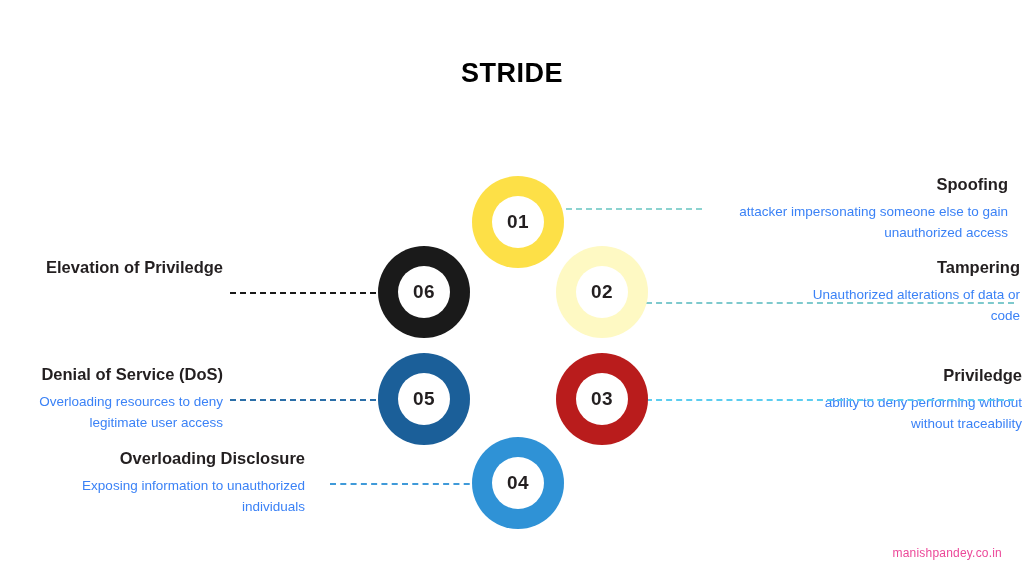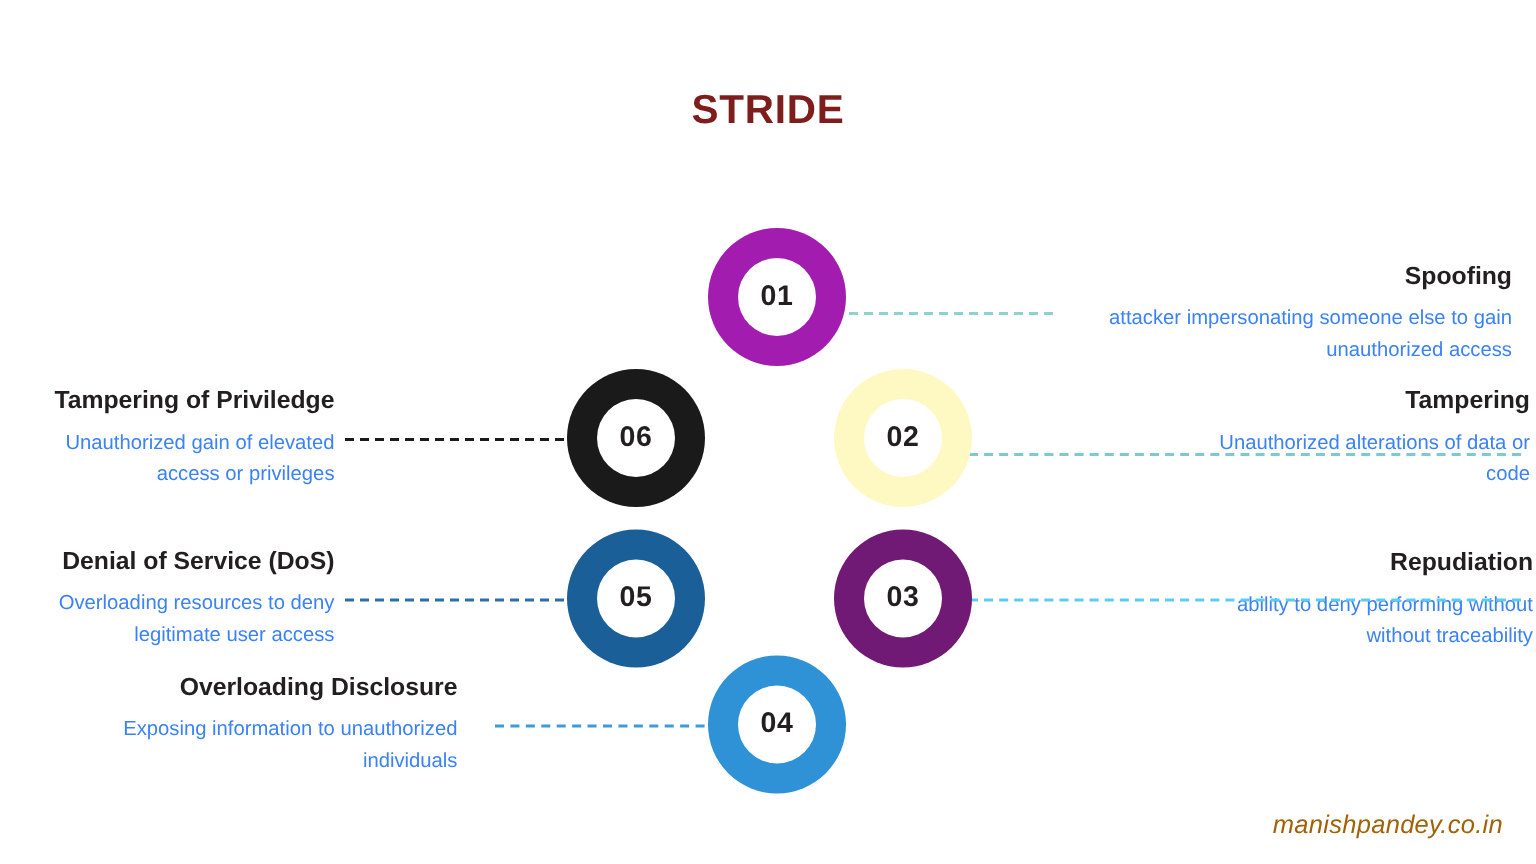--- a/index.html
+++ b/index.html
@@ -20,21 +20,21 @@
   
   .title {
     position: absolute;
     top: 58px;
     left: 0;
     width: 1024px;
     text-align: center;
     font-size: 27px;
     font-weight: bold;
     letter-spacing: 0.5px;
-    color: #7f1d1d;
+    color: #000000;
   }
 
   
   .circle {
     position: absolute;
     border-radius: 50%;
     box-sizing: border-box;
     display: flex;
     align-items: center;
     justify-content: center;
@@ -48,23 +48,23 @@
     font-size: 19px;
     font-weight: bold;
     color: #231f20;
     letter-spacing: 0.5px;
   }
 
   
   .node { width: 92px; height: 92px; }
   .node .inner { width: 52px; height: 52px; }
 
-  #node-01 { left: 472px; top: 152px; background: #a21caf; z-index: 5; }
+  #node-01 { left: 472px; top: 176px; background: #fde047; z-index: 5; }
   #node-02 { left: 556px; top: 246px; background: #fef9c3; z-index: 4; }
-  #node-03 { left: 556px; top: 353px; background: #701a75; z-index: 3; }
+  #node-03 { left: 556px; top: 353px; background: #b91c1c; z-index: 3; }
   #node-04 { left: 472px; top: 437px; background: #2f92d6; z-index: 6; }
   #node-05 { left: 378px; top: 353px; background: #1b5f99; z-index: 3; }
   #node-06 { left: 378px; top: 246px; background: #1a1a1a; z-index: 4; }
 
   
   .dash {
     position: absolute;
     height: 0;
     border-top: 2px dashed #8cd3d0;
     z-index: 1;
@@ -102,23 +102,22 @@
   #block-repudiation { left: 812px; top: 365px; width: 210px; }
   #block-elevation   { left: 8px;   top: 257px; width: 215px; }
   #block-dos         { left: 0px;   top: 364px; width: 223px; }
   #block-infodisc    { left: 40px;  top: 448px; width: 265px; }
 
   
   .watermark {
     position: absolute;
     right: 22px;
     bottom: 16px;
-    font-size: 17px;
-    font-style: italic;
-    color: #a16207;
+    font-size: 12px;
+    color: #ec4899;
     letter-spacing: 0.2px;
   }
 </style>
 </head>
 <body>
 
 <div class="title">STRIDE</div>
 
 <div class="dash" id="dash-01"></div>
 <div class="dash" id="dash-02"></div>
@@ -150,27 +149,26 @@
   <p class="heading">Spoofing</p>
   <p class="body"> attacker impersonating someone else to gain unauthorized access</p>
 </div>
 
 <div class="block right" id="block-tampering">
   <p class="heading">Tampering</p>
   <p class="body">Unauthorized alterations of data or code</p>
 </div>
 
 <div class="block right" id="block-repudiation">
-  <p class="heading">Repudiation</p>
+  <p class="heading">Priviledge</p>
   <p class="body">ability to deny performing without without traceability</p>
 </div>
 
 <div class="block left" id="block-elevation">
-  <p class="heading">Tampering of Priviledge</p>
-  <p class="body">Unauthorized gain of elevated access or privileges</p>
+  <p class="heading">Elevation of Priviledge</p>
 </div>
 
 <div class="block left" id="block-dos">
   <p class="heading">Denial of Service (DoS)</p>
   <p class="body">Overloading resources to deny legitimate user access</p>
 </div>
 
 <div class="block left" id="block-infodisc">
   <p class="heading">Overloading Disclosure</p>
   <p class="body">Exposing information to unauthorized individuals</p>

